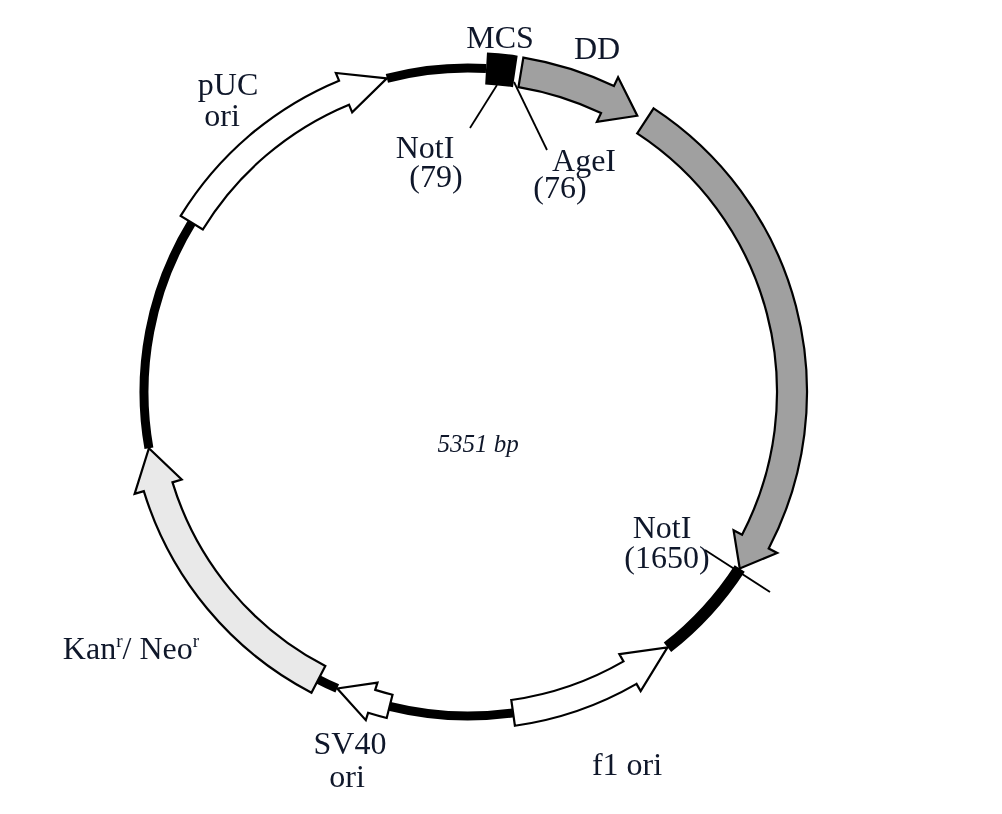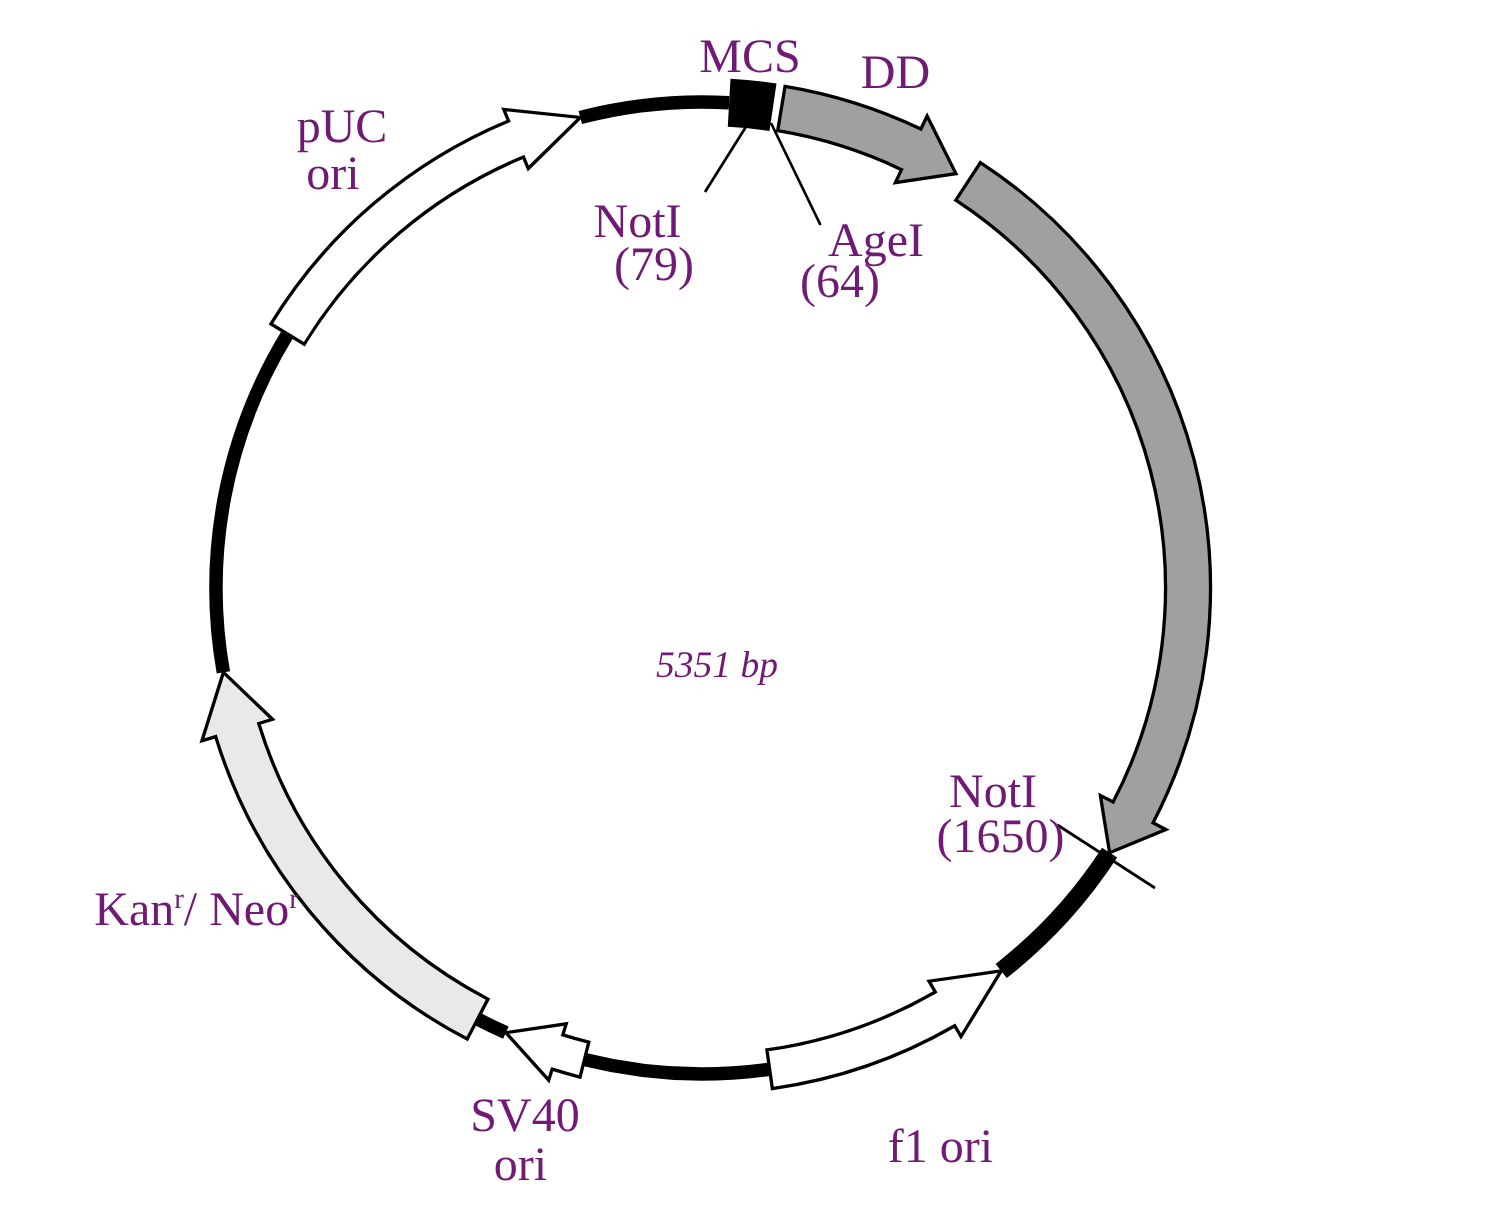--- a/index.html
+++ b/index.html
@@ -3,21 +3,21 @@
 <meta charset="utf-8">
 <style>
   html,body{margin:0;padding:0;background:#ffffff;}
   .stage{
     position:relative;width:1002px;height:814px;background:#ffffff;
     font-family:"Liberation Serif", serif;color:#000;overflow:hidden;
   }
   .stage svg{position:absolute;left:0;top:0;}
   .lbl{
     position:absolute;transform:translate(-50%,-50%);
-    font-size:32px;line-height:1.02;white-space:nowrap;color:#701a75;
+    font-size:32px;line-height:1.02;white-space:nowrap;color:#0f172a;
     letter-spacing:0px;
   }
   .lbl.title{font-size:40px;}
   .lbl.size{font-size:25px;font-style:italic;}
   .lbl sup{font-size:0.6em;vertical-align:super;line-height:0;}
 </style>
 </head>
 <body>
 
 <div class="stage">
@@ -41,23 +41,23 @@
 
   <div class="lbl" style="left:500px;top:37px">MCS</div>
   <div class="lbl" style="left:597px;top:48px">DD</div>
   <div class="lbl" style="left:627px;top:764px">f1 ori</div>
 
   <div class="lbl" style="left:228px;top:84px">pUC</div>
   <div class="lbl" style="left:222px;top:115px">ori</div>
   <div class="lbl" style="left:350px;top:743px">SV40</div>
   <div class="lbl" style="left:347px;top:776px">ori</div>
 
-  <div class="lbl" style="left:131px;top:606px"><span>Kan</span><sup>r</sup><span>/ Neo</span><sup>r</sup></div>
+  <div class="lbl" style="left:131px;top:648px"><span>Kan</span><sup>r</sup><span>/ Neo</span><sup>r</sup></div>
 
   <div class="lbl" style="left:425px;top:147px">NotI</div>
   <div class="lbl" style="left:436px;top:176px">(79)</div>
   <div class="lbl" style="left:584px;top:160px">AgeI</div>
-  <div class="lbl" style="left:560px;top:187px">(64)</div>
+  <div class="lbl" style="left:560px;top:187px">(76)</div>
   <div class="lbl" style="left:662px;top:527px">NotI</div>
   <div class="lbl" style="left:667px;top:557px">(1650)</div>
 
   <div class="lbl size" style="left:478px;top:444px">5351 bp</div>
 </div>
 
 </body></html>

